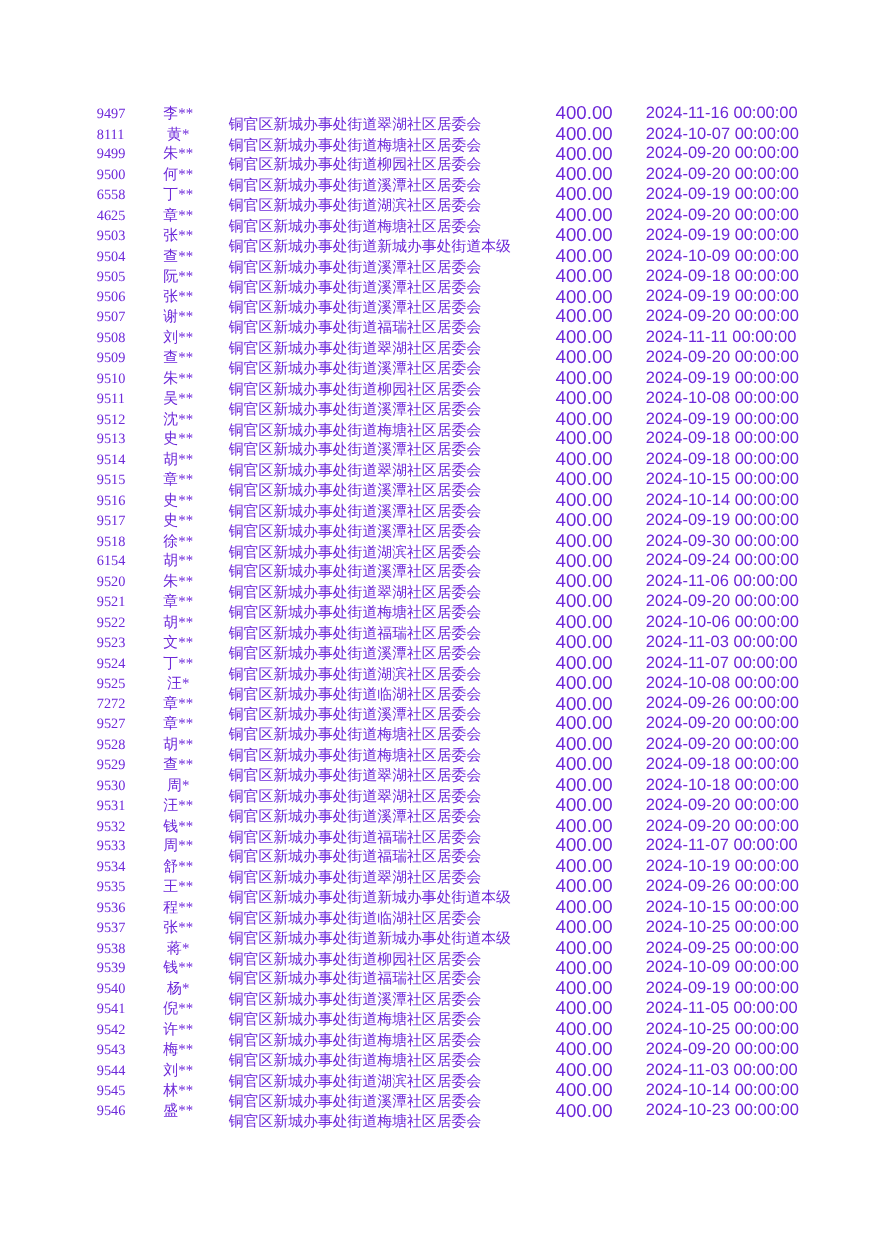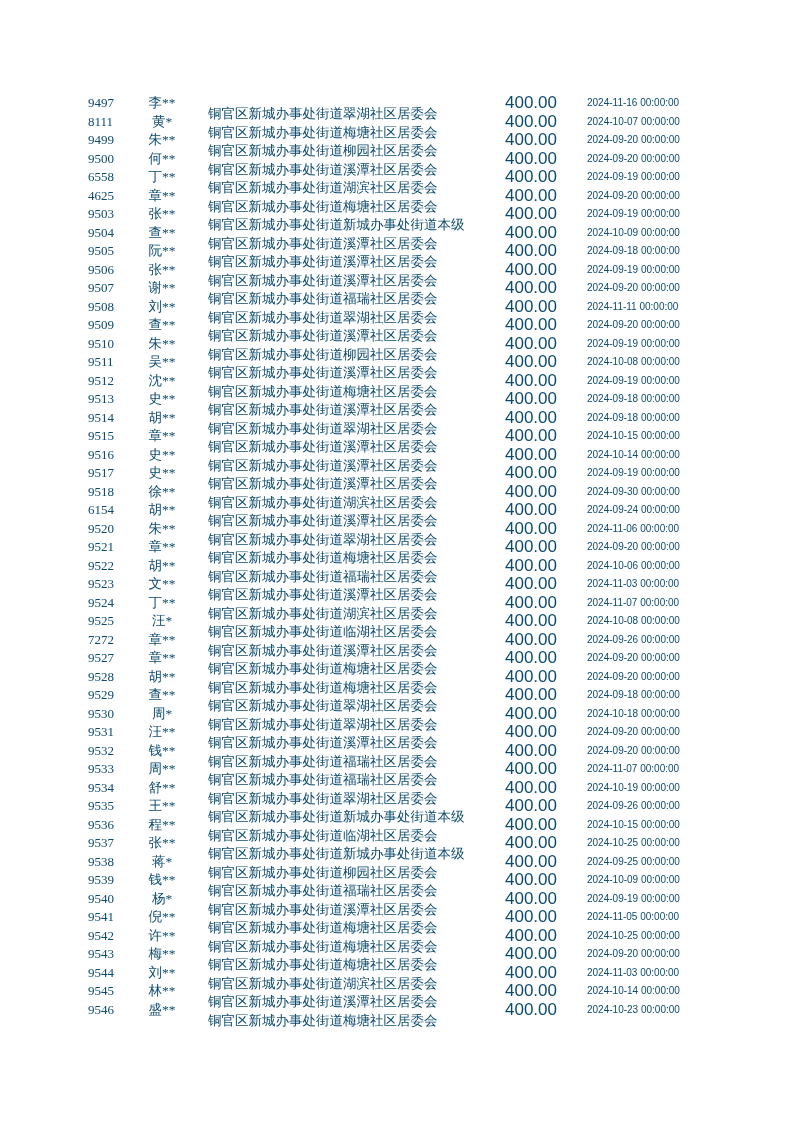--- a/index.html
+++ b/index.html
@@ -6,21 +6,21 @@
     margin: 0;
     padding: 0;
     background: #ffffff;
   }
   .page {
     position: relative;
     width: 793px;
     height: 1122px;
     background: #ffffff;
     overflow: hidden;
-    color: #0c4a6e;
+    color: #6d28d9;
   }
   .records {
     position: absolute;
     top: 94px;
     left: 0;
     width: 793px;
   }
   .record-row {
     position: relative;
     height: 18.5px;
@@ -59,21 +59,21 @@
     left: 505px;
     width: 45px;
     font-family: "Liberation Sans", "DejaVu Sans", sans-serif;
     font-size: 17px;
     text-align: left;
   }
   .cell-datetime {
     left: 587px;
     width: 130px;
     font-family: "Liberation Sans", "DejaVu Sans", sans-serif;
-    font-size: 10px;
+    font-size: 15px;
     text-align: left;
   }
 </style>
 </head>
 <body>
 
 <div class="page">
   <div class="records">
       <div class="record-row">
     <span class="cell cell-id">9497</span>

